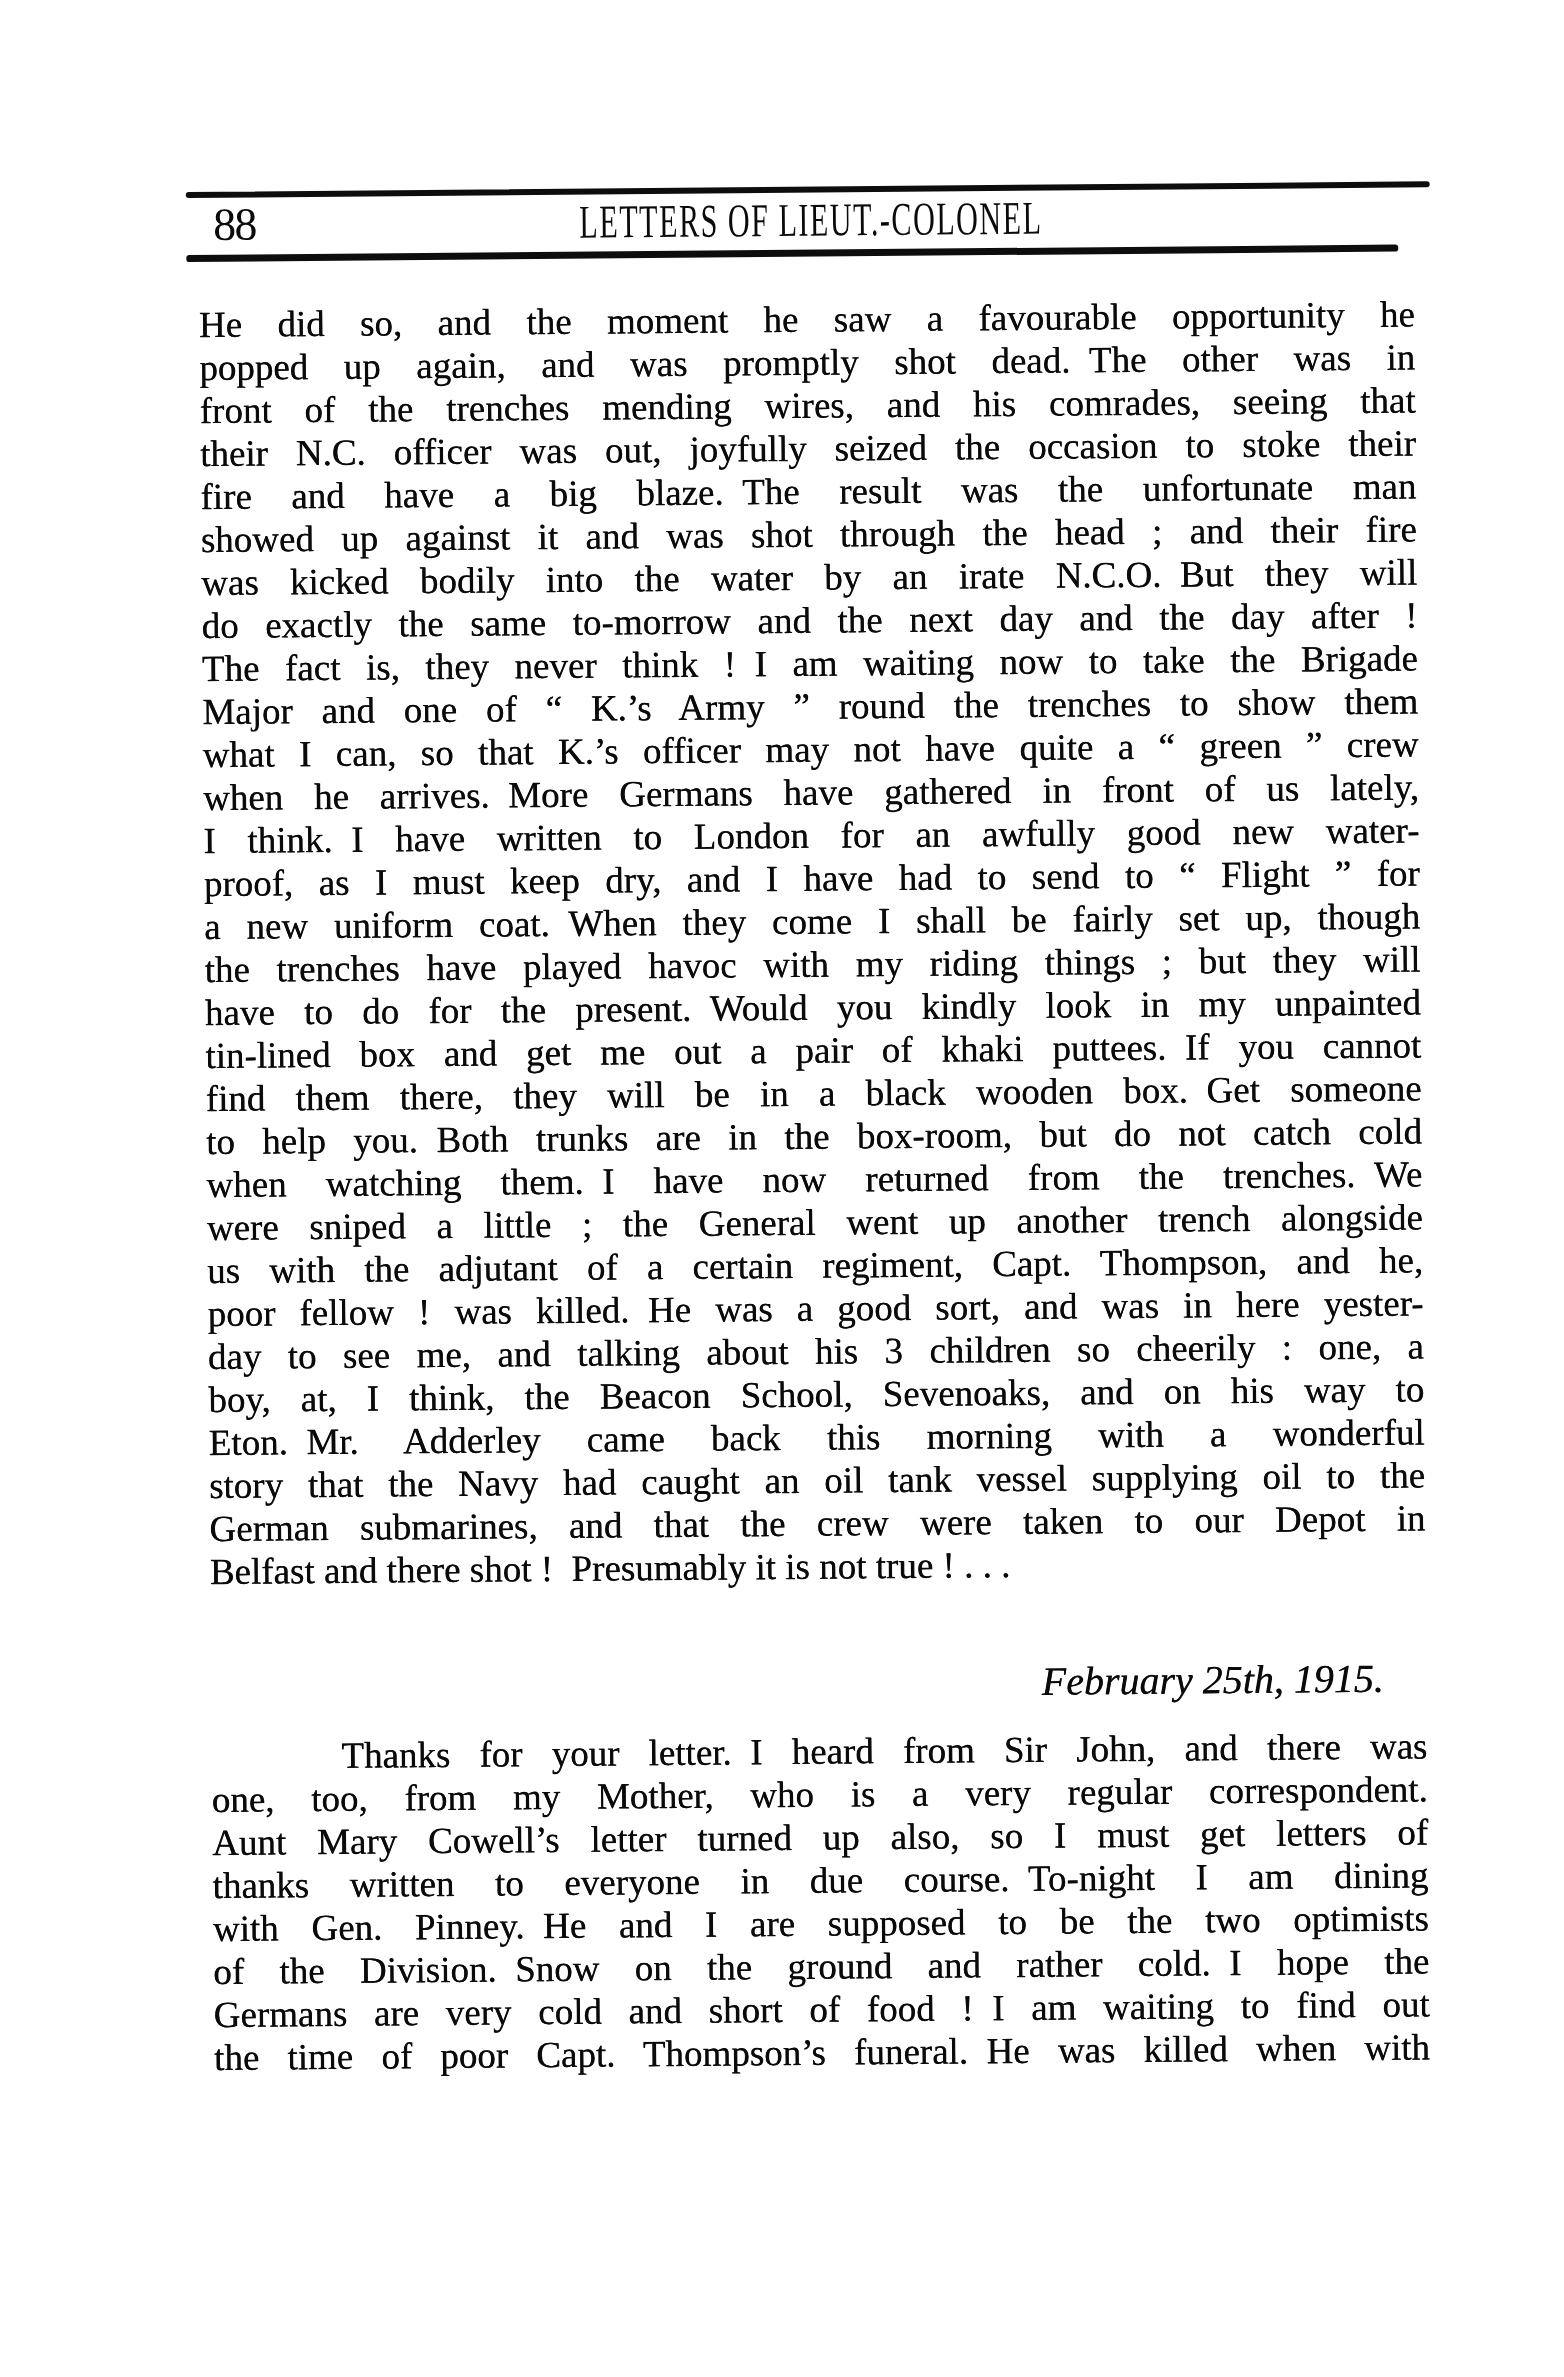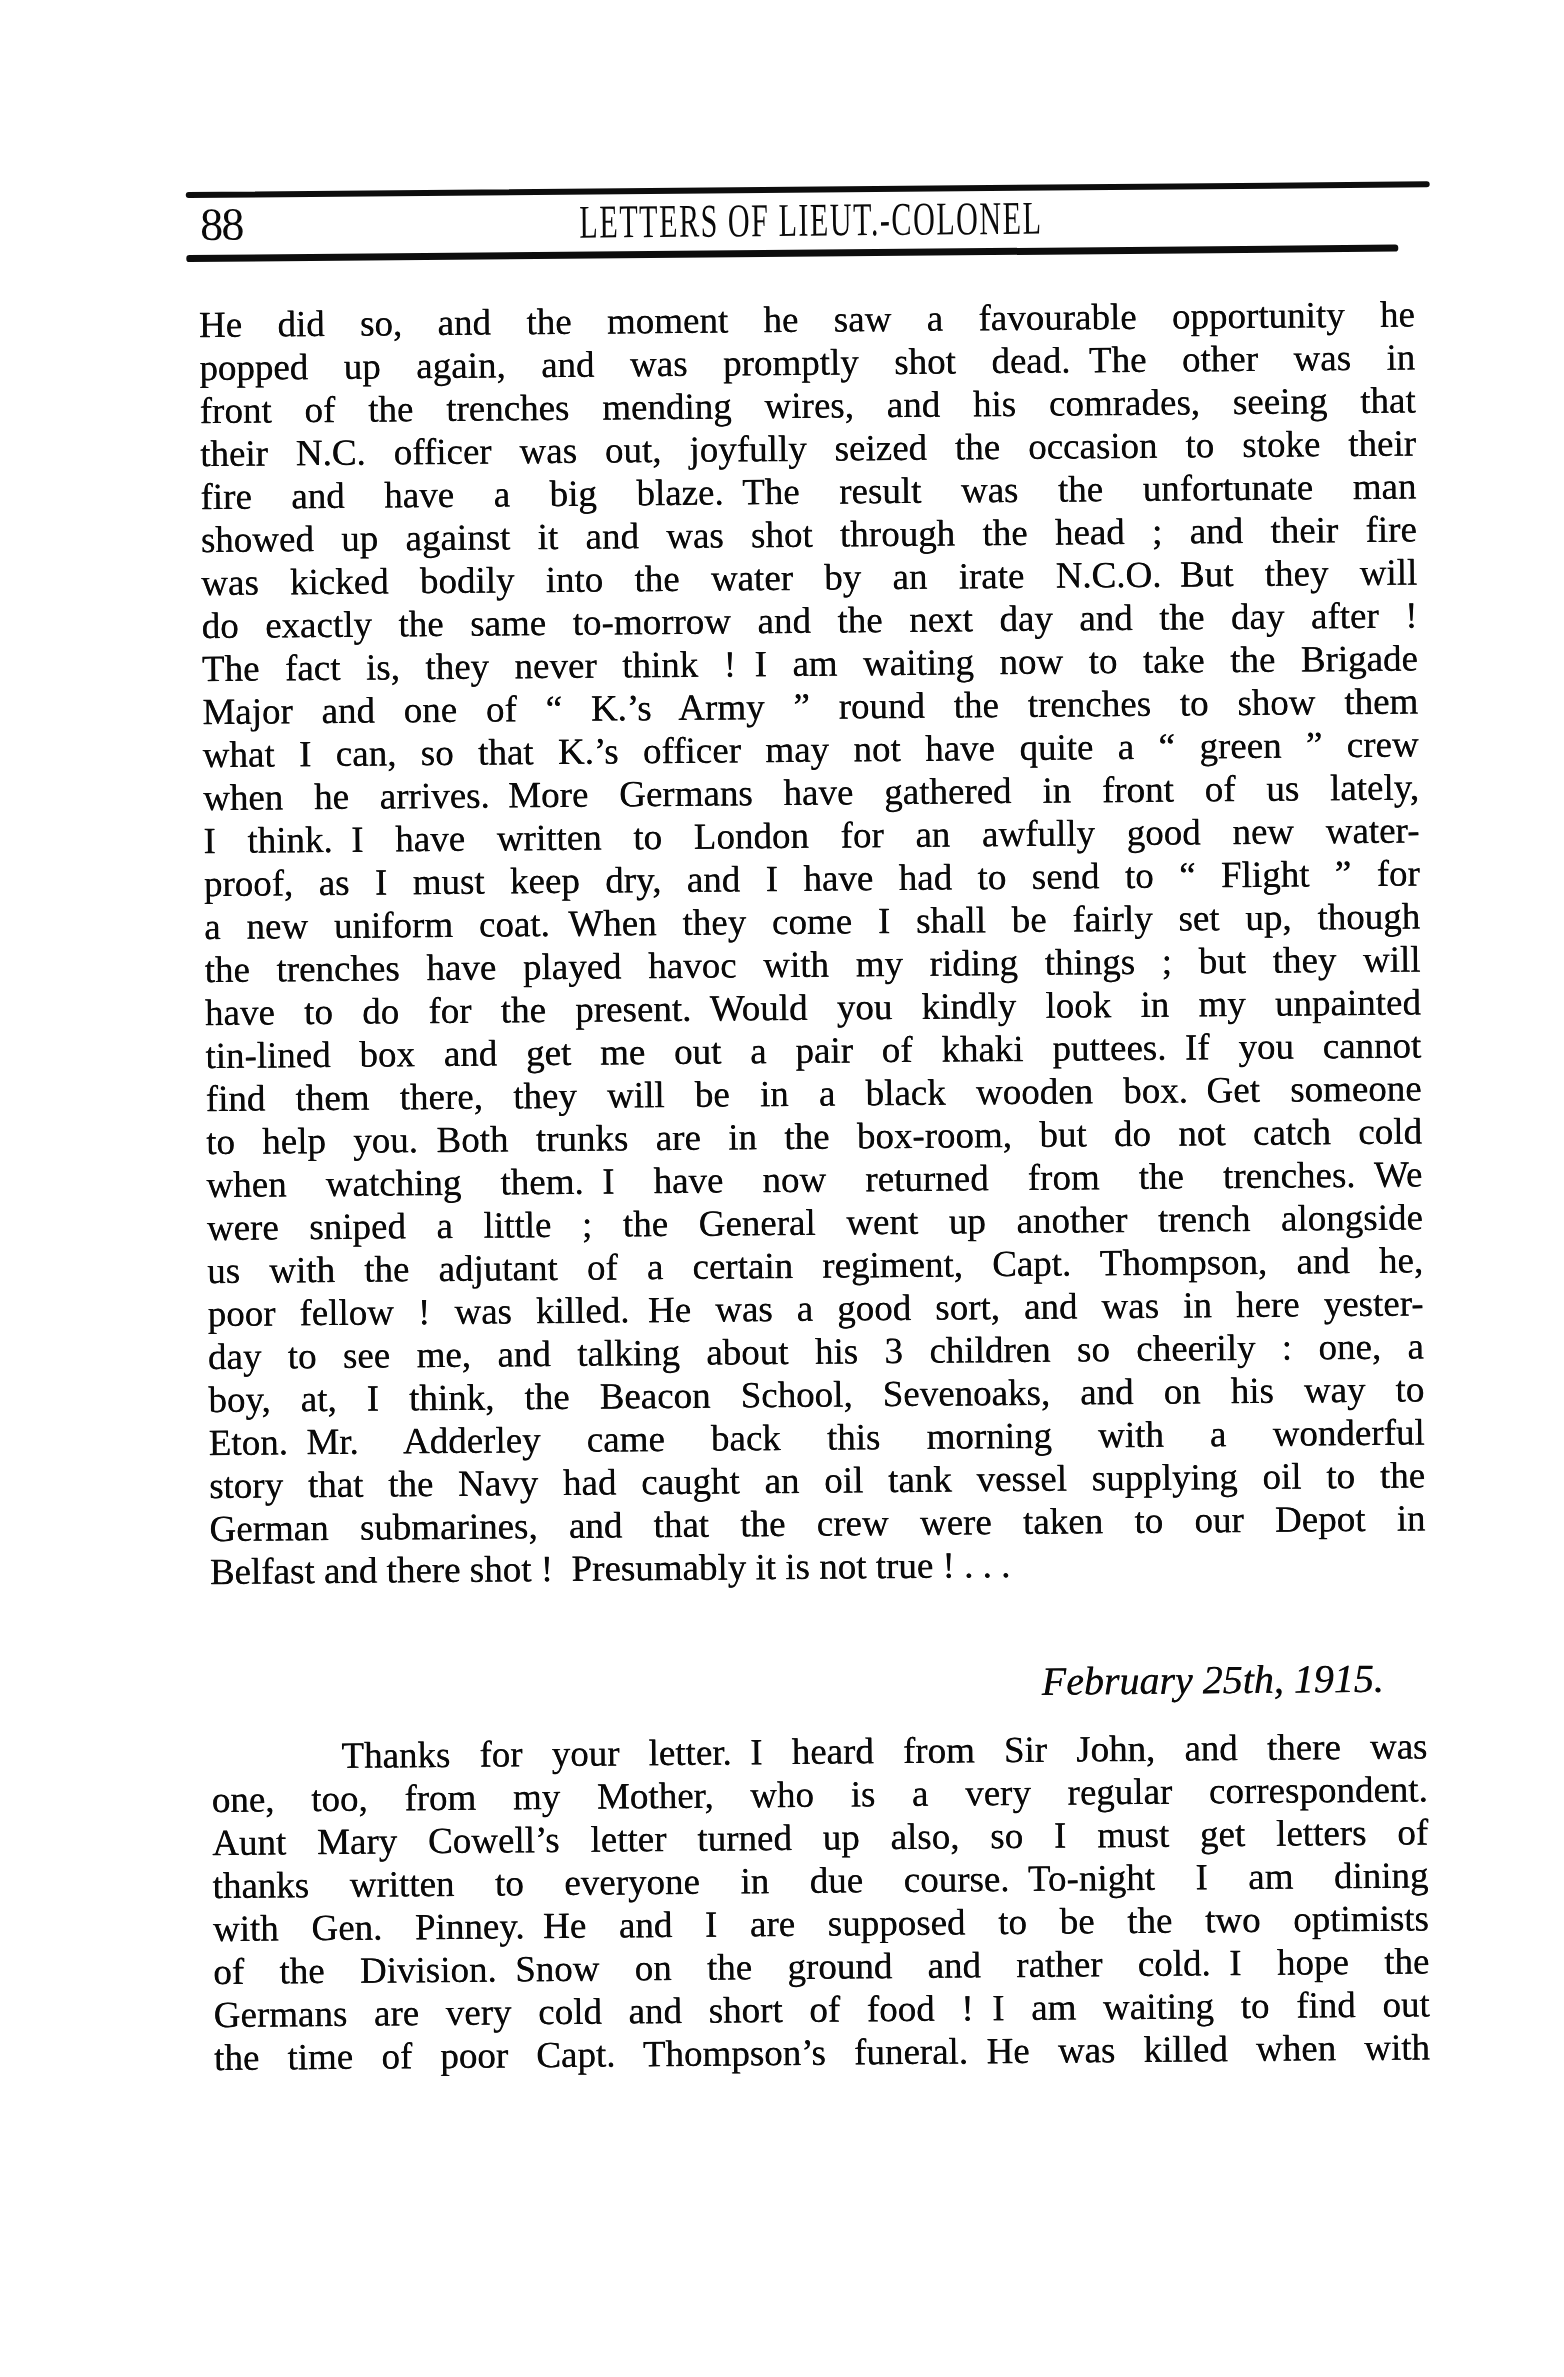--- a/index.html
+++ b/index.html
@@ -35,21 +35,21 @@
     height: 6.4px;
   }
   .rule-bottom {
     left: 187px;
     top: 255px;
     width: 1212px;
     height: 7.2px;
   }
   .page-number {
     position: absolute;
-    left: 201px;
+    left: 214px;
     top: 202px;
     font-size: 46px;
     line-height: 46px;
     letter-spacing: -1.6px;
   }
   .running-title {
     position: absolute;
     left: 812px;
     top: 202px;
     font-size: 47px;

